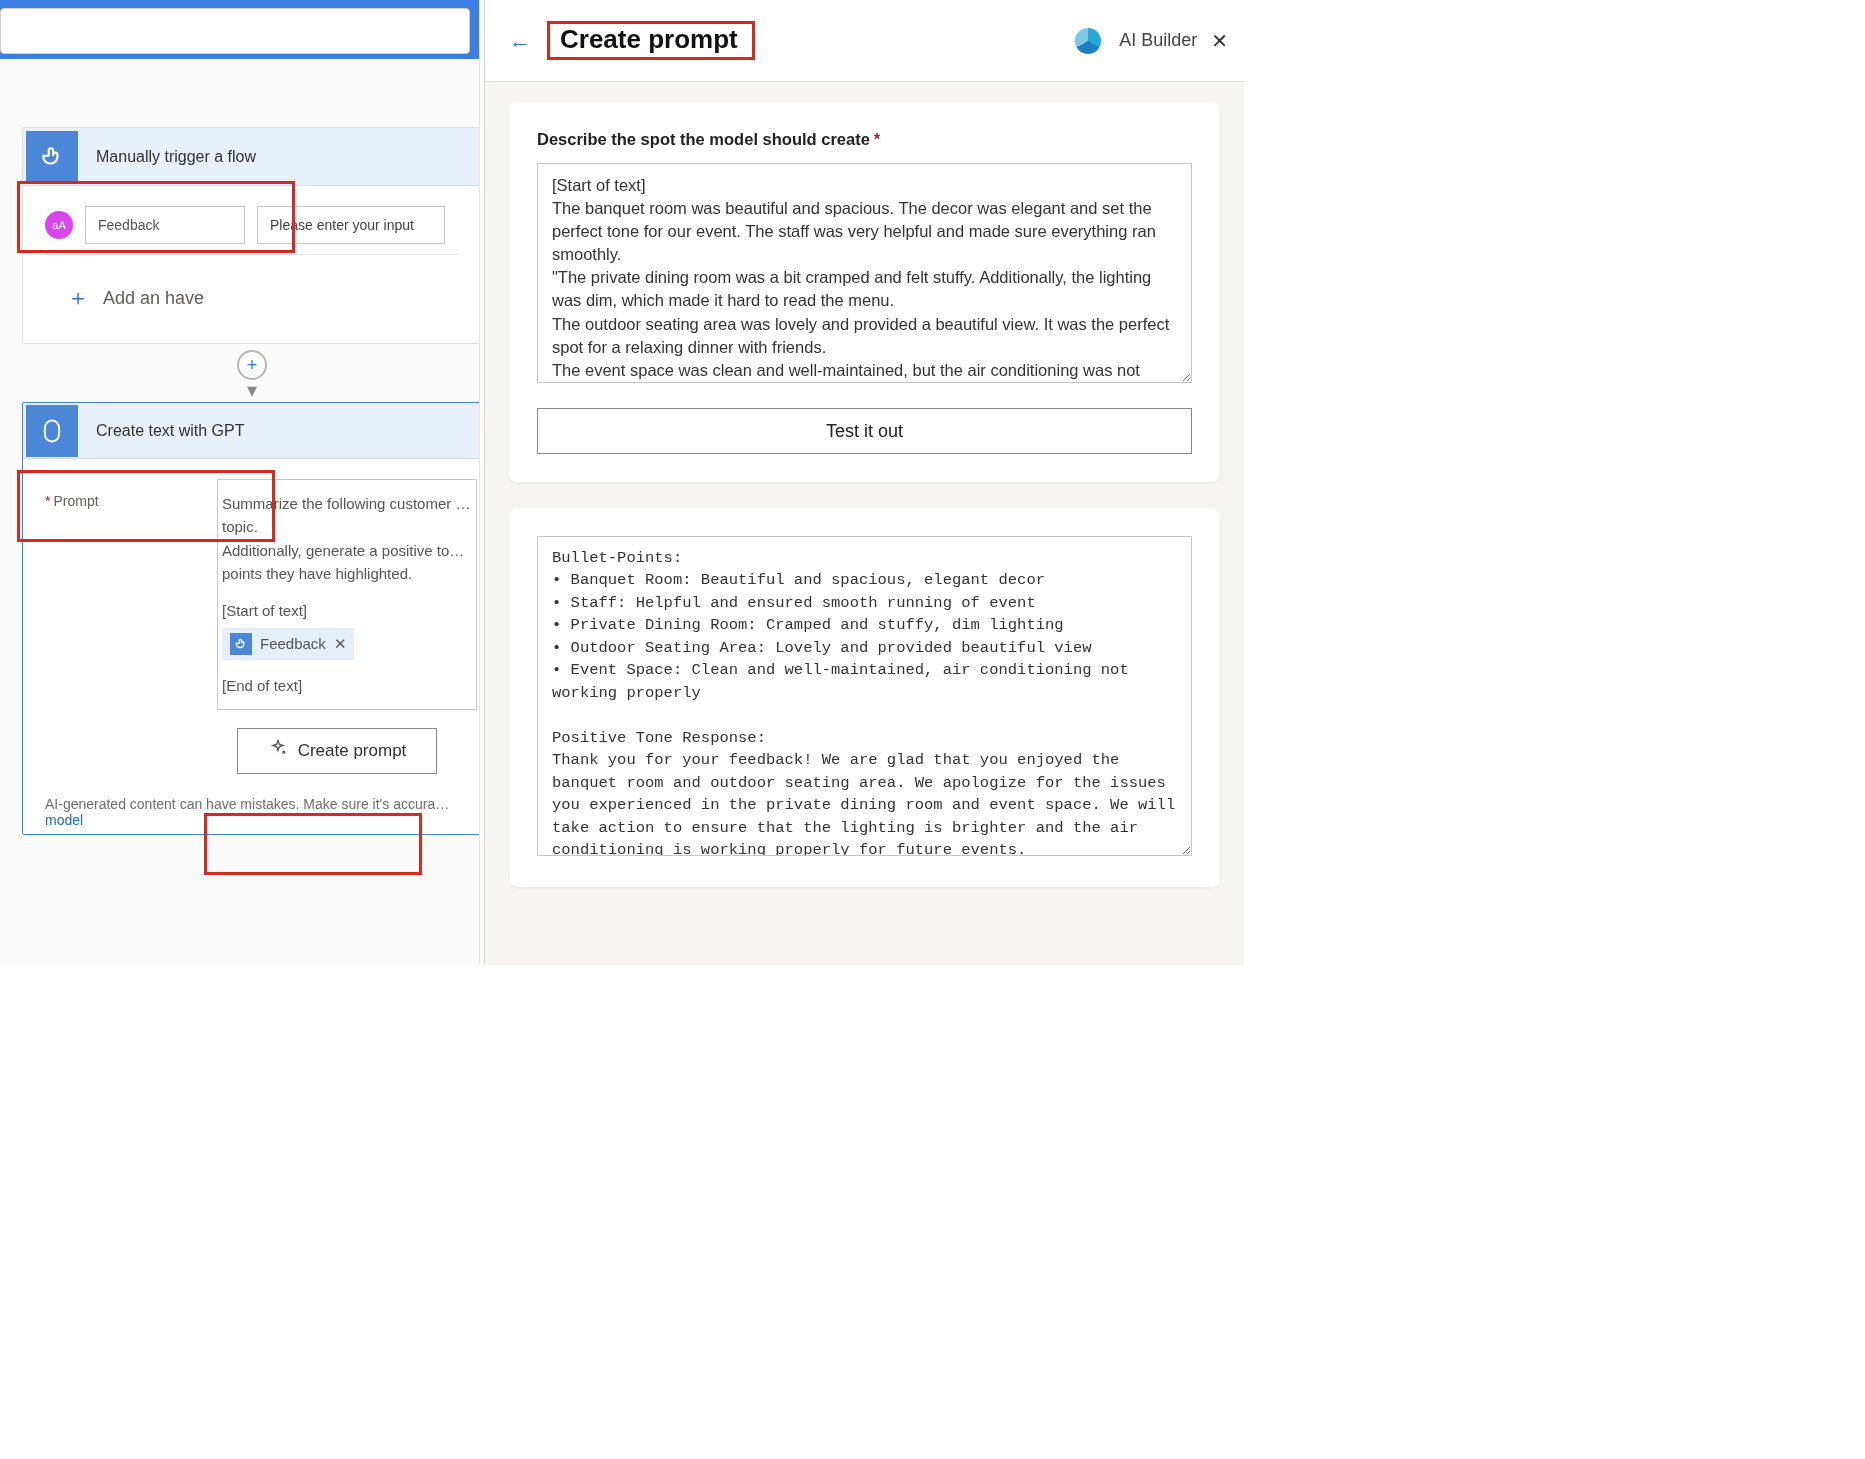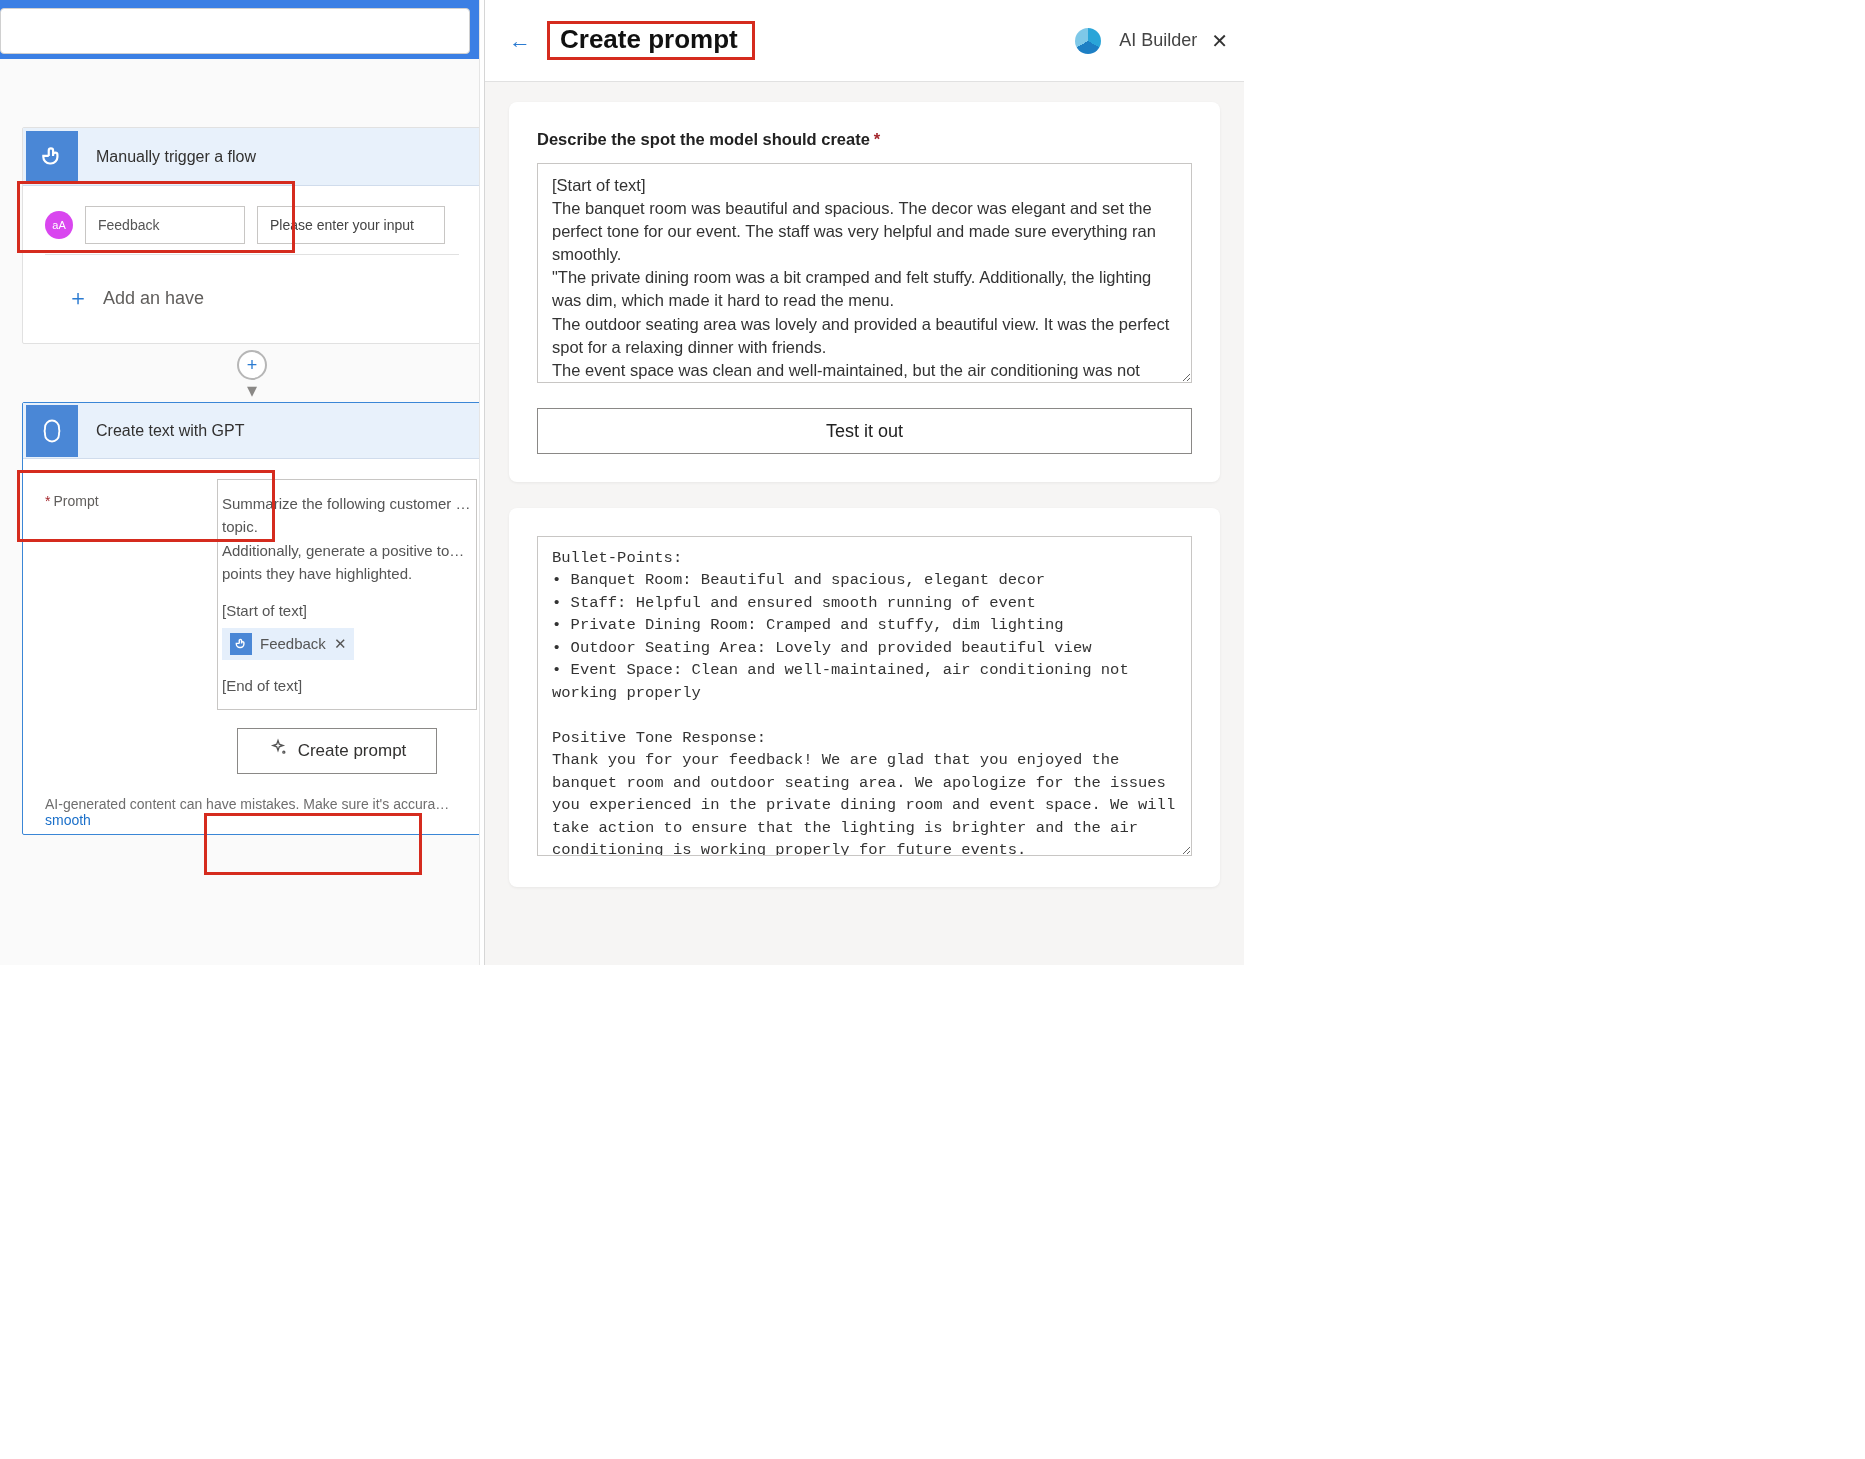--- a/index.html
+++ b/index.html
@@ -337,21 +337,21 @@
                   <svg width="20" height="20" viewBox="0 0 24 24" fill="none" stroke="#555" stroke-width="1.6">
                       <path d="M12 3l1.5 4.5L18 9l-4.5 1.5L12 15l-1.5-4.5L6 9l4.5-1.5z"></path>
                       <circle cx="19" cy="17" r="1.2"></circle>
                     </svg>
                 </span>
                 <span>Create prompt</span>
               </button>
             </div>
             <div class="disclaimer">
               <span>AI-generated content can have mistakes. Make sure it's accura…</span><br>
-              <a href="#">smooth</a>
+              <a href="#">model</a>
             </div>
           </div>
         </div>
 
         <div class="red-outline-3"></div>
       </div>
     </div>
   </div>
 
   <div class="panel">

